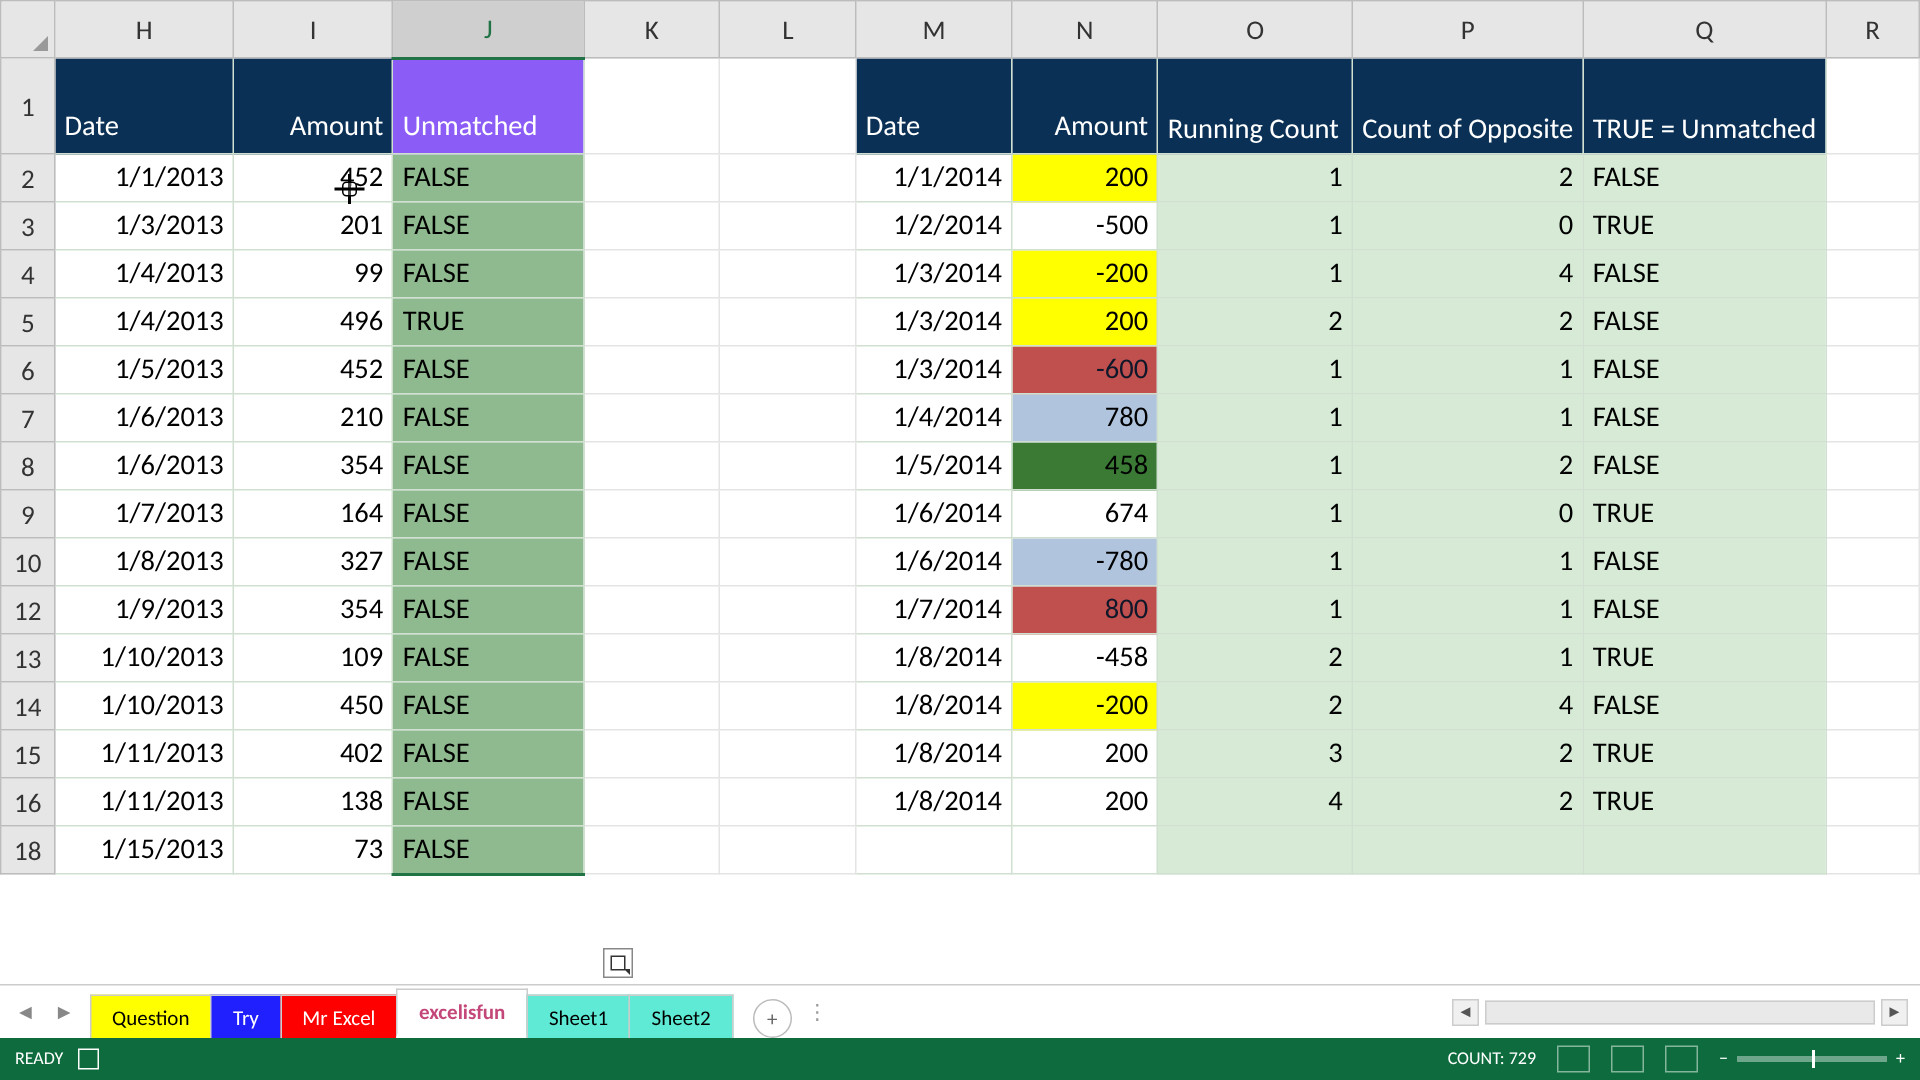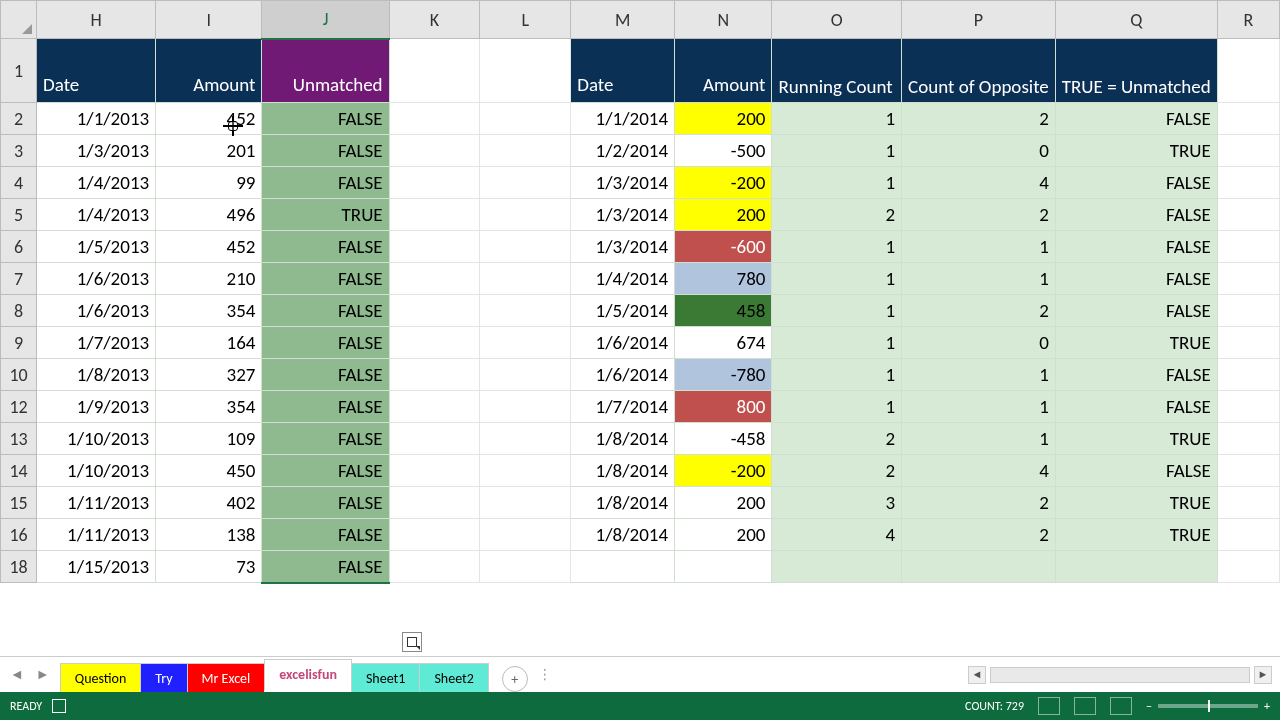--- a/index.html
+++ b/index.html
@@ -15,28 +15,28 @@
   .selectall::after{
     content:""; position:absolute; right:4px; bottom:4px;
     width:0;height:0;border-left:10px solid transparent;border-bottom:10px solid #999;
   }
   th.colhead { height: 38px; }
   th.colhead.sel { background:#cfcfcf; border-bottom:2px solid #217346; color:#217346;}
   td.rowhead { width: 38px; height: 32px; }
   td.cell { border: 1px solid #d0e0d0; height: 32px; padding: 0 6px; font-size: 19px; white-space: nowrap; }
   td.empty { border: 1px solid #e4e4e4; }
   .hdr { background:#0b3055; color:#fff; font-weight:normal; border:1px solid #aac9ae; }
-  .j-hdr { background:#701a75; color:#fff;text-align:right;}
+  .j-hdr { background:#8b5cf6; color:#fff;}
   .num { text-align: right; }
-  .ctr { text-align: right; }
+  .ctr { text-align: left; }
   .lgreen { background:#d6ead6; }
   .dgreen { background:#8fb98f; }
   .jcol-sel { border-left:2px solid #217346; border-right:2px solid #217346; }
   .highlight-yellow { background:#ffff00 !important; }
-  .highlight-brick  { background:#c0504d !important; color:#ffffff;}
+  .highlight-brick  { background:#c0504d !important; color:#0f172a;}
   .highlight-blue   { background:#b0c4de !important;margin-top:48px; }
   .highlight-dgreen { background:#3a7a34 !important; color:#000;}
   .cursor-cross { position:absolute; left:223px; top:116px; width:20px; height:20px; pointer-events:none;}
   .cursor-cross::before,.cursor-cross::after{content:"";position:absolute;background:#000;}
   .cursor-cross::before{left:9px;top:0;width:2px;height:20px;}
   .cursor-cross::after{top:9px;left:0;height:2px;width:20px;}
   .cursor-cross .o{position:absolute;left:5px;top:5px;width:10px;height:10px;border:1px solid #000;border-radius:3px;background:rgba(255,255,255,0.3);}
   .autofill-icon{position:absolute; left:402px; top:632px; width:20px;height:20px;border:1px solid #888;background:#fff;font-size:12px;display:flex;align-items:center;justify-content:center;}
   .autofill-icon span{display:inline-block;width:10px;height:10px;border:1px solid #333;position:relative;}
   .autofill-icon span::after{content:"";position:absolute;right:-4px;bottom:-4px;border-left:4px solid transparent;border-top:4px solid #333;}

